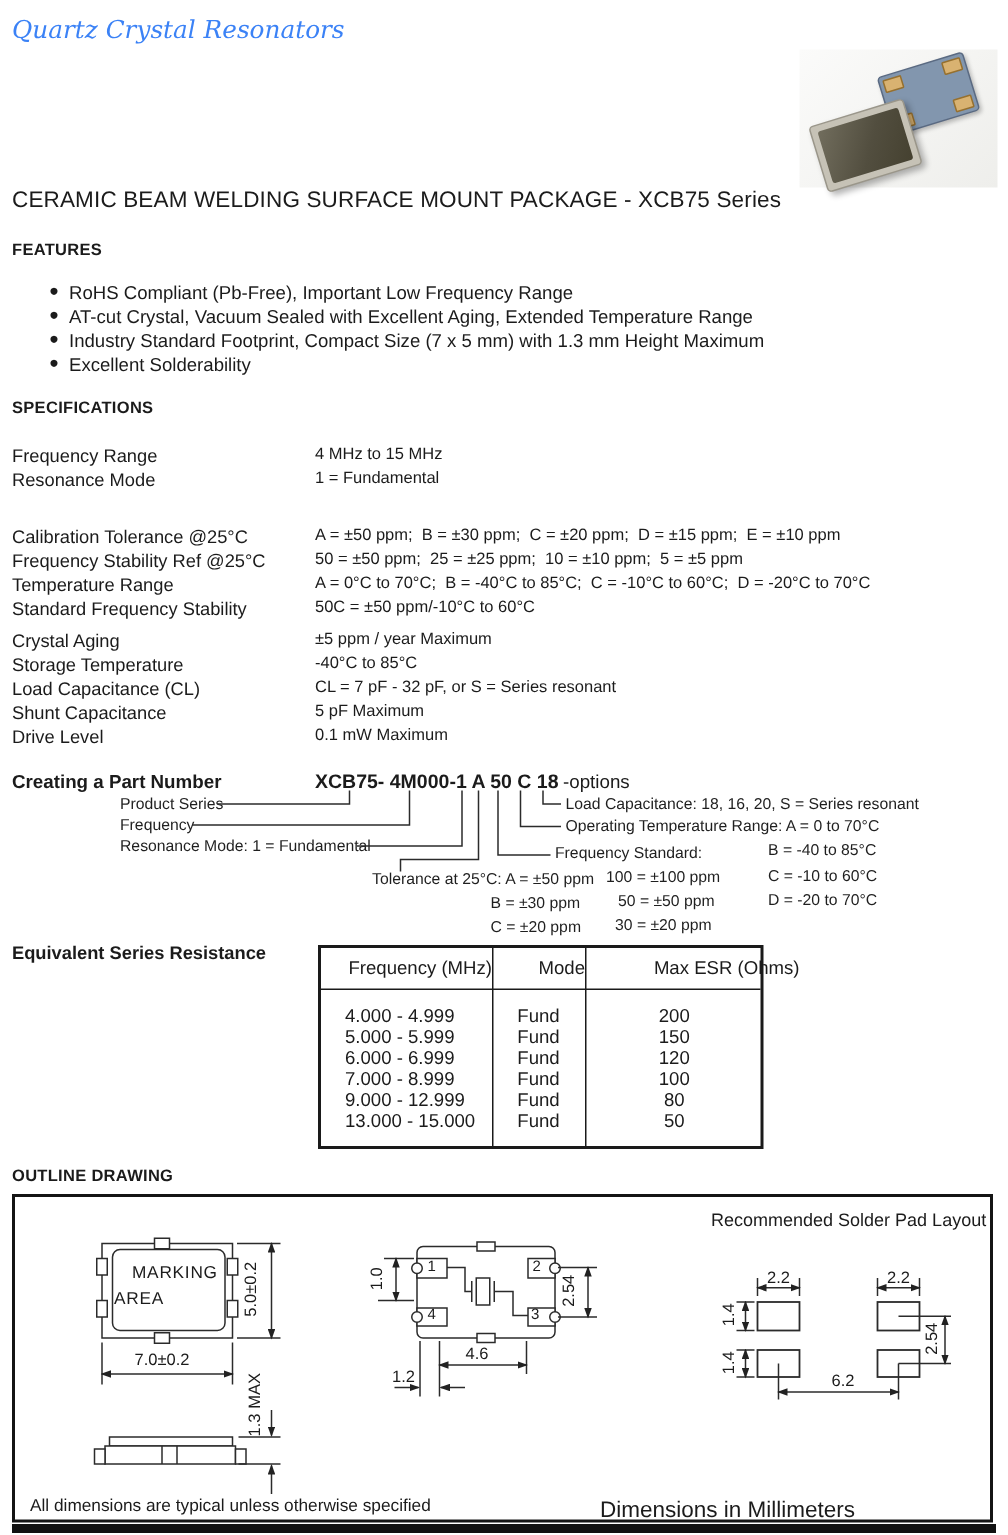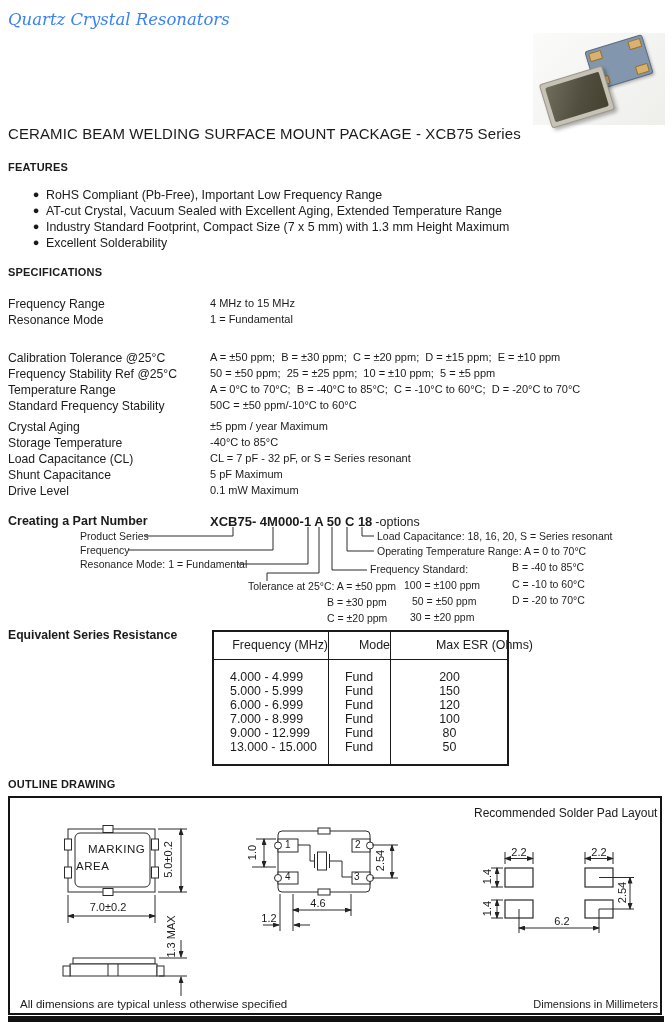--- a/index.html
+++ b/index.html
@@ -319,16 +319,16 @@
   <div class="abs pin" style="left:354px;top:871px">3</div>
   <div class="abs pin" style="left:285px;top:871px">4</div>
   <div class="abs" style="left:474px;top:806px;font-size:12px">Recommended Solder Pad Layout</div>
   <div class="abs dimc" style="left:499px;top:846px;width:40px">2.2</div>
   <div class="abs dimc" style="left:579px;top:846px;width:40px">2.2</div>
   <div class="abs dimc rot" style="left:467px;top:870px;width:40px">1.4</div>
   <div class="abs dimc rot" style="left:467px;top:902px;width:40px">1.4</div>
   <div class="abs dimc rot" style="left:602px;top:886px;width:40px">2.54</div>
   <div class="abs dimc" style="left:542px;top:915px;width:40px">6.2</div>
   <div class="abs" style="left:20px;top:998px;font-size:11.5px">All dimensions are typical unless otherwise specified</div>
-  <div class="abs" style="left:400px;top:998px;width:258px;font-size:11px;text-align:right">Dimensions in Millimeters</div>
+  <div class="abs" style="left:400px;top:998px;width:258px;font-size:15px;text-align:left">Dimensions in Millimeters</div>
 
   <div class="abs bar"></div>
 </div>
 
 </body></html>

